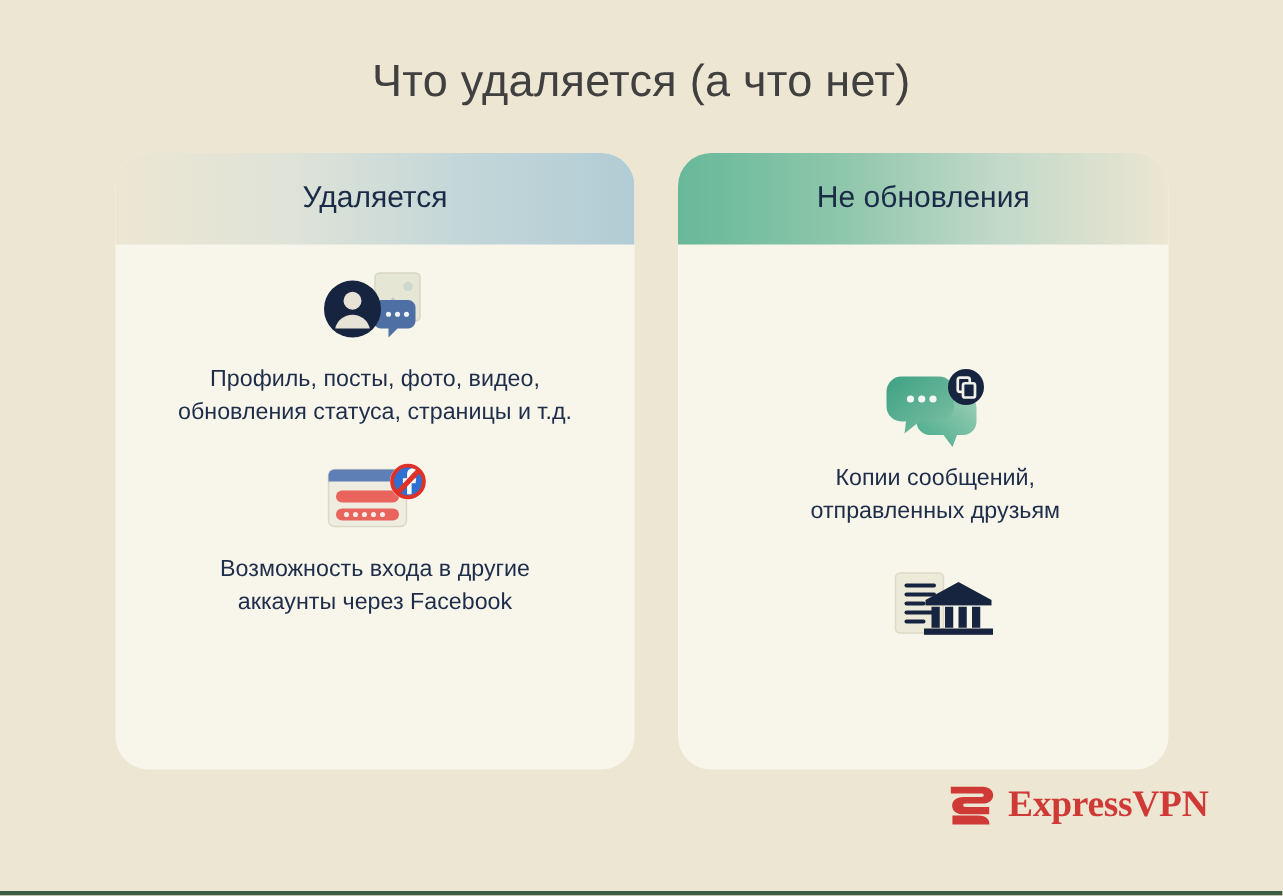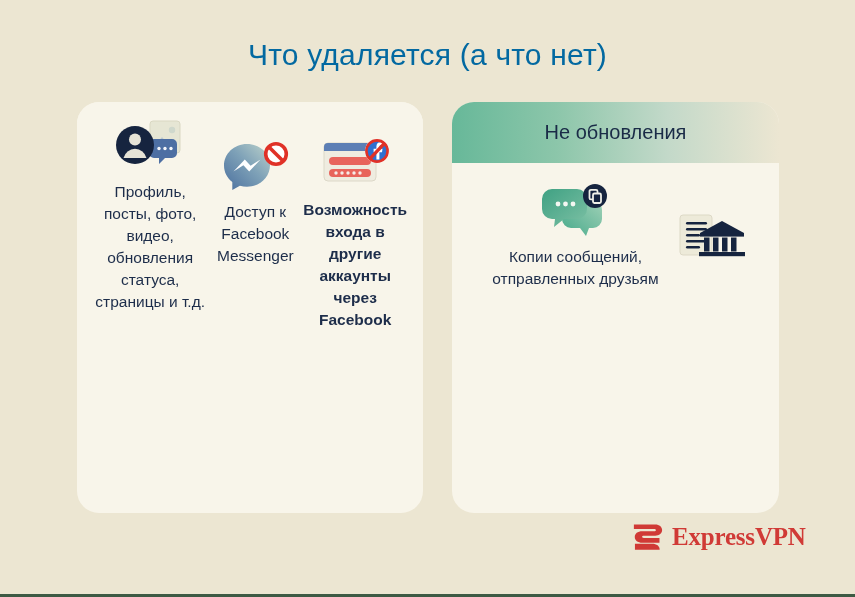--- a/index.html
+++ b/index.html
@@ -32,21 +32,21 @@
   }
 
   .title {
     position: absolute;
     left: 0;
     top: 38px;
     width: 855px;
     text-align: center;
     font-size: 30px;
     font-weight: 400;
-    color: #0369a1;
+    color: #404040;
     letter-spacing: 0.2px;
   }
 
   
   .card {
     position: absolute;
     top: 102px;
     height: 411px;
     border-radius: 22px;
     overflow: hidden;
@@ -76,25 +76,25 @@
     font-size: 20px;
     color: #1a2b47;
     font-weight: 400;
   }
 
   .card-body {
     height: 288px;
     background: #f8f5ea;
     padding: 16px 16px 10px;
     display: flex;
-    flex-direction: row;
+    flex-direction: column;
   }
 
   .card-body-right {
-    justify-content: center;
+    justify-content: flex-end;
     padding-top: 22px;
     margin-left: 16px;
   }
 
   .item {
     display: flex;
     flex-direction: column;
     align-items: center;
   }
 
@@ -145,20 +145,23 @@
   svg { display: block; overflow: visible; }
 </style>
 </head>
 <body>
 
 <div class="page">
 
   <h1 class="title">Что удаляется (а что нет)</h1>
 
   <div class="card card-left">
+    <div class="card-header card-header-left">
+      <span class="card-header-title">Удаляется</span>
+    </div>
     <div class="card-body card-body-left">
 
       <div class="item">
         <div class="item-icon">
           <svg width="96" height="52" viewBox="0 0 96 52">
 
             <rect x="48" y="1" width="30" height="32" rx="3" fill="#e6e6d4" stroke="#d9d7c2" stroke-width="1"></rect>
             <path d="M52 27 L60 17 L66 24 L70 20 L75 27 Z" fill="#bcc9cf"></path>
             <circle cx="70" cy="10" r="3.2" fill="#cfd8cc"></circle>
 
@@ -169,41 +172,20 @@
 
             <circle cx="33" cy="25" r="19" fill="#16243f"></circle>
             <circle cx="33" cy="19.5" r="6" fill="#e6e3d6"></circle>
             <path d="M21.5 38 a11.8 11.8 0 0 1 23 0 z" fill="#e6e3d6"></path>
           </svg>
         </div>
         <div class="item-text">Профиль, посты, фото, видео,
 обновления статуса, страницы и т.д.</div>
       </div>
 
-      <div class="item">
-        <div class="item-icon">
-          <svg width="96" height="52" viewBox="0 0 96 52">
-            <defs>
-              <linearGradient id="msgrGrad" x1="0" y1="1" x2="1" y2="0">
-                <stop offset="0%" stop-color="#4a6f9e"></stop>
-                <stop offset="55%" stop-color="#7fa2b8"></stop>
-                <stop offset="100%" stop-color="#bdd3cb"></stop>
-              </linearGradient>
-            </defs>
-            <path d="M40 4 C27 4 17 13.8 17 25.6 C17 32.3 20.2 38.2 25.3 42.1 L25.3 50 L32.9 45.8 C35.1 46.4 37.5 46.7 40 46.7 C53 46.7 63 37 63 25.2 C63 13.5 53 4 40 4 Z" fill="url(#msgrGrad)"></path>
-            <path d="M26.5 31.4 L37.8 19.6 L43.6 25.7 L53.5 19.6 L42.2 31.4 L36.4 25.3 Z" fill="#ffffff"></path>
-
-            <circle cx="69" cy="14" r="11.5" fill="#ffffff"></circle>
-            <circle cx="69" cy="14" r="10.3" fill="none" stroke="#e03127" stroke-width="3.6"></circle>
-            <line x1="62.2" y1="7.2" x2="75.8" y2="20.8" stroke="#e03127" stroke-width="3.6"></line>
-          </svg>
-        </div>
-        <div class="item-text">Доступ к Facebook
-Messenger</div>
-      </div>
 
       <div class="item">
         <div class="item-icon">
           <svg width="96" height="52" viewBox="0 0 96 52">
             <rect x="17" y="5" width="52" height="38" rx="4" fill="#efece0" stroke="#dcd8c8" stroke-width="1"></rect>
             <path d="M17 9 a4 4 0 0 1 4 -4 h44 a4 4 0 0 1 4 4 v4 h-52 z" fill="#5d7fb5"></path>
             <rect x="22" y="19" width="42" height="8" rx="4" fill="#e8645c"></rect>
             <rect x="22" y="31" width="42" height="8" rx="4" fill="#e8645c"></rect>
             <circle cx="29" cy="35" r="1.7" fill="#f6ece9"></circle>
             <circle cx="35" cy="35" r="1.7" fill="#f6ece9"></circle>

